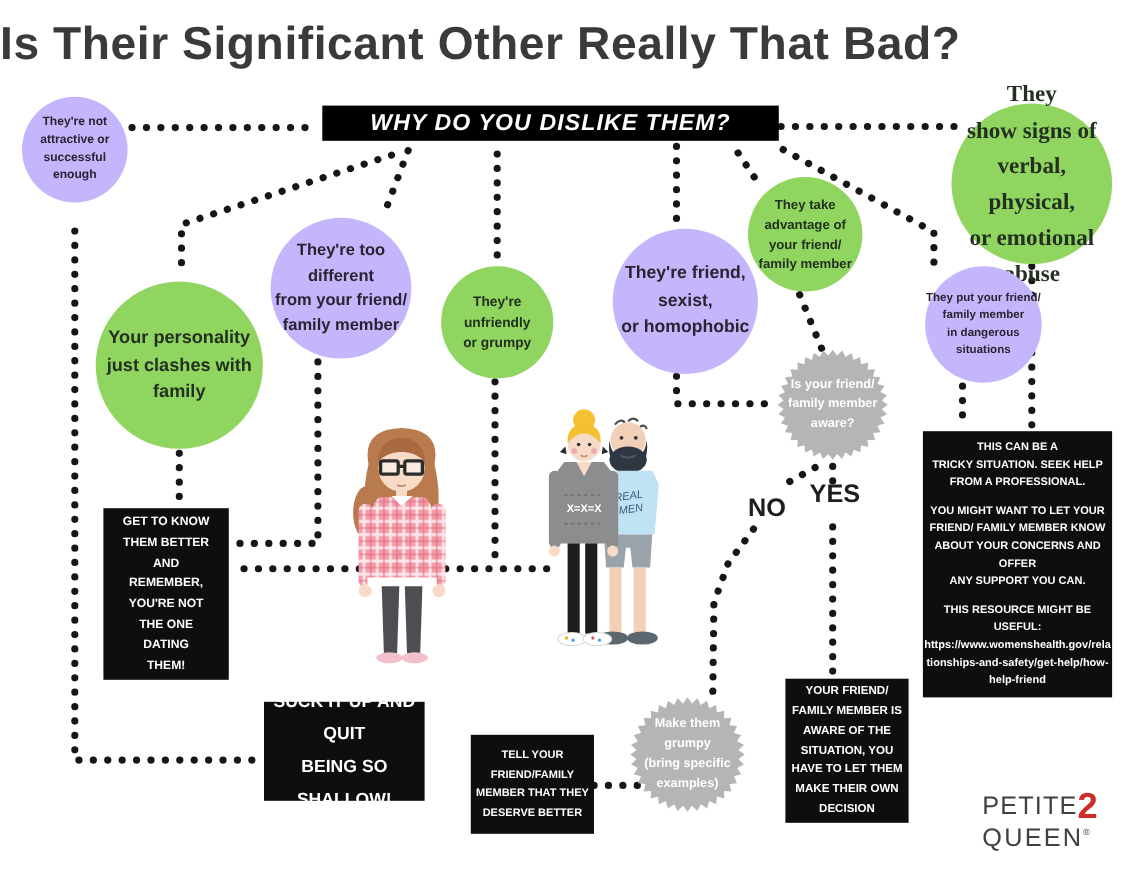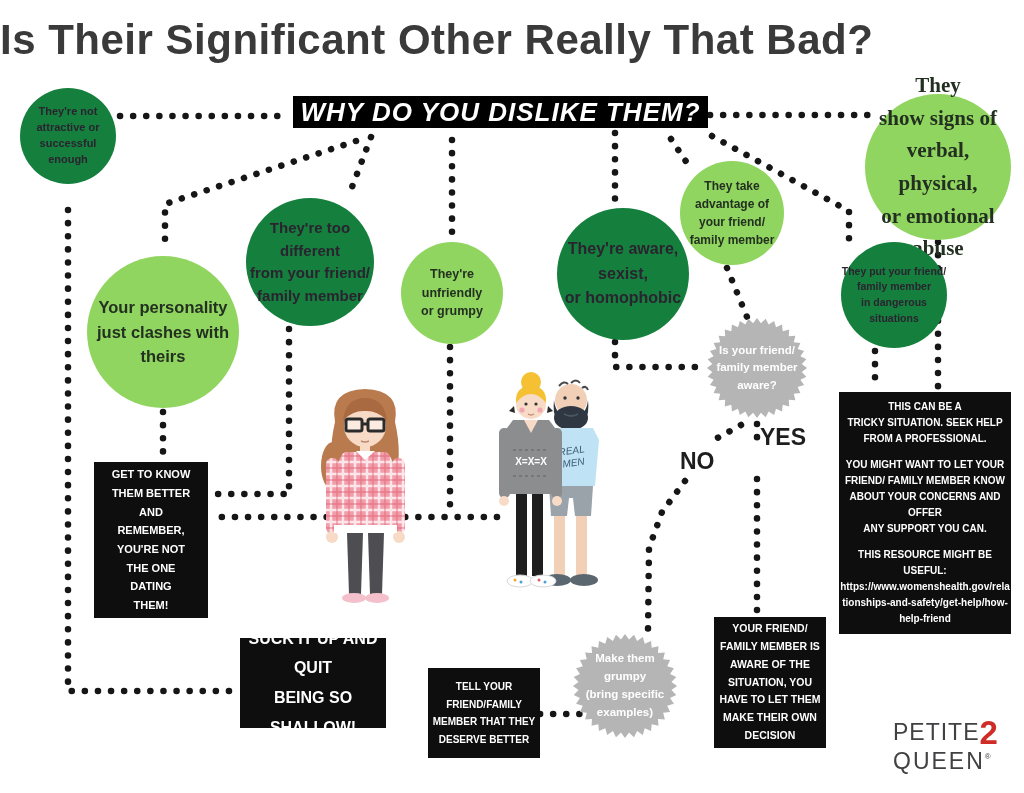--- a/index.html
+++ b/index.html
@@ -3,24 +3,24 @@
 <meta charset="utf-8">
 <style>
   html,body{margin:0;padding:0;background:#ffffff;font-family:"Liberation Sans",sans-serif;}
   .canvas{position:relative;width:1024px;height:793px;background:#ffffff;overflow:hidden;}
   .pre{white-space:pre-line;}
   .page-title{position:absolute;left:0;top:16px;width:1024px;
     font-size:42px;font-weight:700;color:#3a3a3a;letter-spacing:0.5px;margin:0;}
   .lines{position:absolute;left:0;top:0;z-index:1;}
   .banner{position:absolute;left:293px;top:96px;width:415px;height:32px;background:#000;
     display:flex;align-items:center;justify-content:center;z-index:3;}
-  .banner span{color:#fff;font-style:italic;font-weight:700;font-size:26px;letter-spacing:1px;}
+  .banner span{color:#fff;font-style:italic;font-weight:700;font-size:21px;letter-spacing:1px;}
   .circle{position:absolute;border-radius:50%;display:flex;align-items:center;justify-content:center;
     text-align:center;font-weight:700;color:#2a2330;z-index:2;}
-  .purple{background:#15803d;}
+  .purple{background:#c4b5fd;}
   .green{background:#90d55f;color:#233021;}
   .burst-wrap{position:absolute;z-index:2;}
   .burst-wrap svg{position:absolute;left:0;top:0;}
   .burst-wrap .burst-label{position:absolute;left:8%;top:0;width:84%;height:100%;display:flex;
     align-items:center;justify-content:center;text-align:center;color:#fff;font-weight:700;}
   .bbox{position:absolute;background:#0e0e0e;color:#fff;display:flex;flex-direction:column;
     align-items:center;justify-content:center;text-align:center;font-weight:700;z-index:2;}
   .branch-label{position:absolute;font-size:23px;font-weight:700;color:#1e1e1e;z-index:2;}
   .illustration{position:absolute;z-index:4;}
   .logo{position:absolute;left:893px;top:716px;width:126px;color:#414042;z-index:2;line-height:1.02;}
@@ -66,29 +66,29 @@
   <div class="banner">
     <span>WHY DO YOU DISLIKE THEM?</span>
   </div>
 
   <div class="circle purple pre" style="left:20px;top:88px;width:96px;height:96px;font-size:11px;line-height:1.45;">They're not
 attractive or
 successful
 enough</div>
   <div class="circle green pre" style="left:87px;top:256px;width:152px;height:152px;font-size:16.5px;line-height:1.5;">Your personality
 just clashes with
-theirs</div>
+family</div>
   <div class="circle purple pre" style="left:246px;top:198px;width:128px;height:128px;font-size:15px;line-height:1.5;">They're too
 different
 from your friend/
 family member</div>
   <div class="circle green pre" style="left:401px;top:242px;width:102px;height:102px;font-size:12.5px;line-height:1.5;">They're
 unfriendly
 or grumpy</div>
-  <div class="circle purple pre" style="left:557px;top:208px;width:132px;height:132px;font-size:16px;line-height:1.55;">They're aware,
+  <div class="circle purple pre" style="left:557px;top:208px;width:132px;height:132px;font-size:16px;line-height:1.55;">They're friend,
 sexist,
 or homophobic</div>
   <div class="circle green pre" style="left:680px;top:161px;width:104px;height:104px;font-size:12px;line-height:1.5;">They take
 advantage of
 your friend/
 family member</div>
   <div class="circle green pre" style="left:865px;top:94px;width:146px;height:146px;font-size:21px;line-height:1.55;font-family:Liberation Serif, serif;">They
 show signs of
 verbal, physical,
 or emotional
@@ -109,21 +109,21 @@
   <div class="burst-wrap" style="left:571px;top:632px;width:108px;height:108px;">
     <svg width="108" height="108" viewBox="-55 -55 110 110">
       <polygon class="burst" fill="#b5b5b5" points="53.0,0.0 47.3,4.1 52.2,9.2 45.9,12.3 49.8,18.1 43.0,20.1 45.9,26.5 38.9,27.2 40.6,34.1 33.6,33.6 34.1,40.6 27.2,38.9 26.5,45.9 20.1,43.0 18.1,49.8 12.3,45.9 9.2,52.2 4.1,47.3 0.0,53.0 -4.1,47.3 -9.2,52.2 -12.3,45.9 -18.1,49.8 -20.1,43.0 -26.5,45.9 -27.2,38.9 -34.1,40.6 -33.6,33.6 -40.6,34.1 -38.9,27.2 -45.9,26.5 -43.0,20.1 -49.8,18.1 -45.9,12.3 -52.2,9.2 -47.3,4.1 -53.0,0.0 -47.3,-4.1 -52.2,-9.2 -45.9,-12.3 -49.8,-18.1 -43.0,-20.1 -45.9,-26.5 -38.9,-27.2 -40.6,-34.1 -33.6,-33.6 -34.1,-40.6 -27.2,-38.9 -26.5,-45.9 -20.1,-43.0 -18.1,-49.8 -12.3,-45.9 -9.2,-52.2 -4.1,-47.3 -0.0,-53.0 4.1,-47.3 9.2,-52.2 12.3,-45.9 18.1,-49.8 20.1,-43.0 26.5,-45.9 27.2,-38.9 34.1,-40.6 33.6,-33.6 40.6,-34.1 38.9,-27.2 45.9,-26.5 43.0,-20.1 49.8,-18.1 45.9,-12.3 52.2,-9.2 47.3,-4.1"></polygon>
     </svg>
     <div class="burst-label pre" style="font-size:11.5px;line-height:1.55;">Make them grumpy
 (bring specific
 examples)</div>
   </div>
 
   <div class="branch-label" style="left:680px;top:448px;">NO</div>
-  <div class="branch-label" style="left:736px;top:424px;margin-left:24px;">YES</div>
+  <div class="branch-label" style="left:736px;top:435px;">YES</div>
 
   <div class="bbox pre" style="left:94px;top:462px;width:114px;height:156px;font-size:11px;line-height:1.7;">GET TO KNOW
 THEM BETTER
 AND
 REMEMBER,
 YOU'RE NOT
 THE ONE
 DATING
 THEM!</div>
   <div class="bbox pre" style="left:240px;top:638px;width:146px;height:90px;font-size:16px;line-height:1.85;">SUCK IT UP AND

